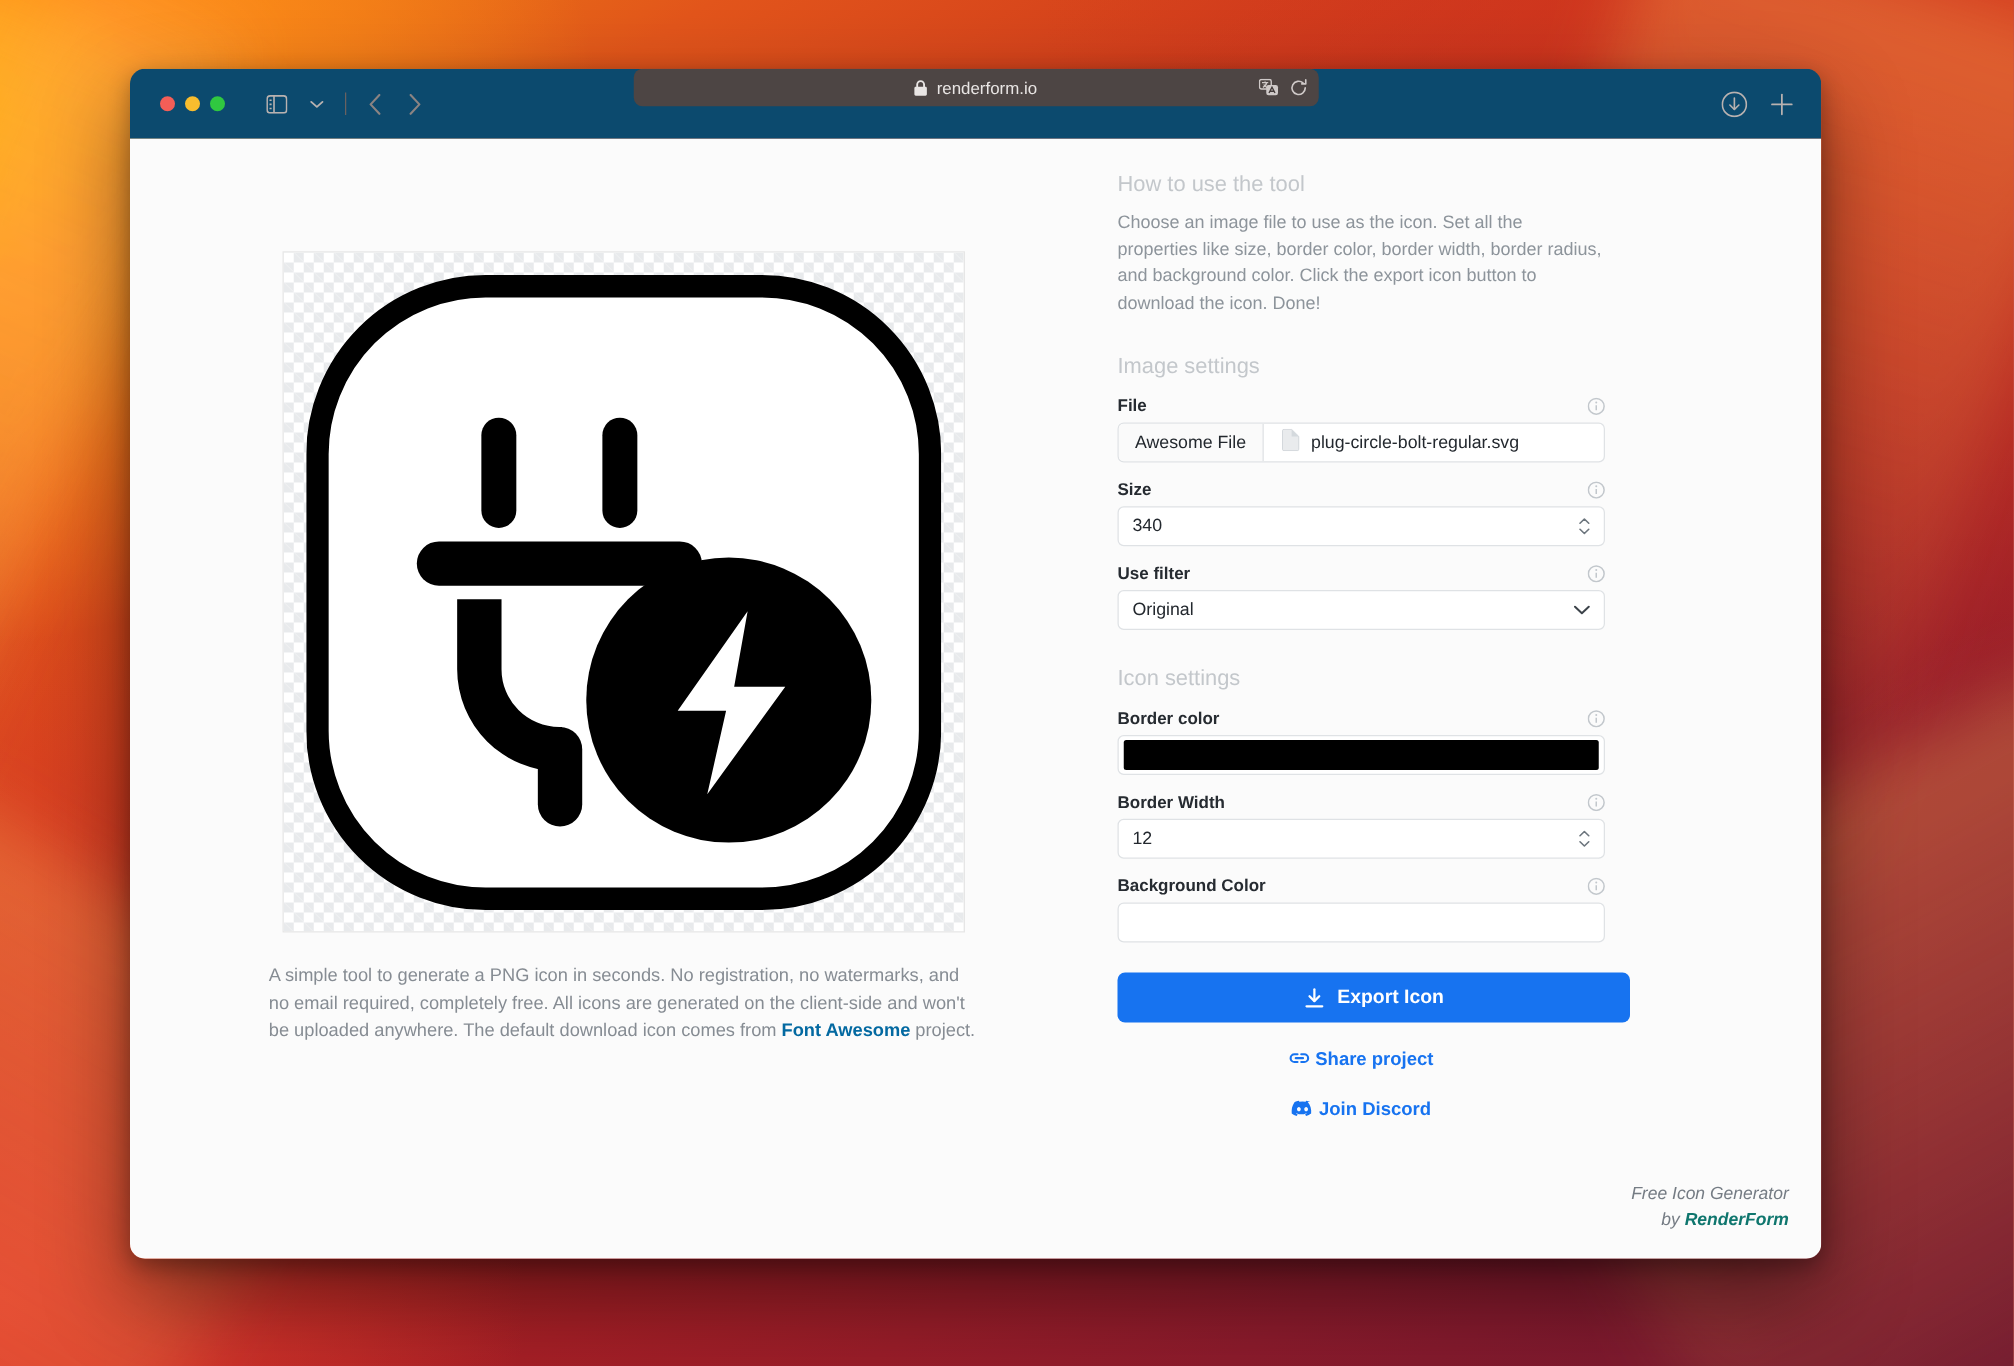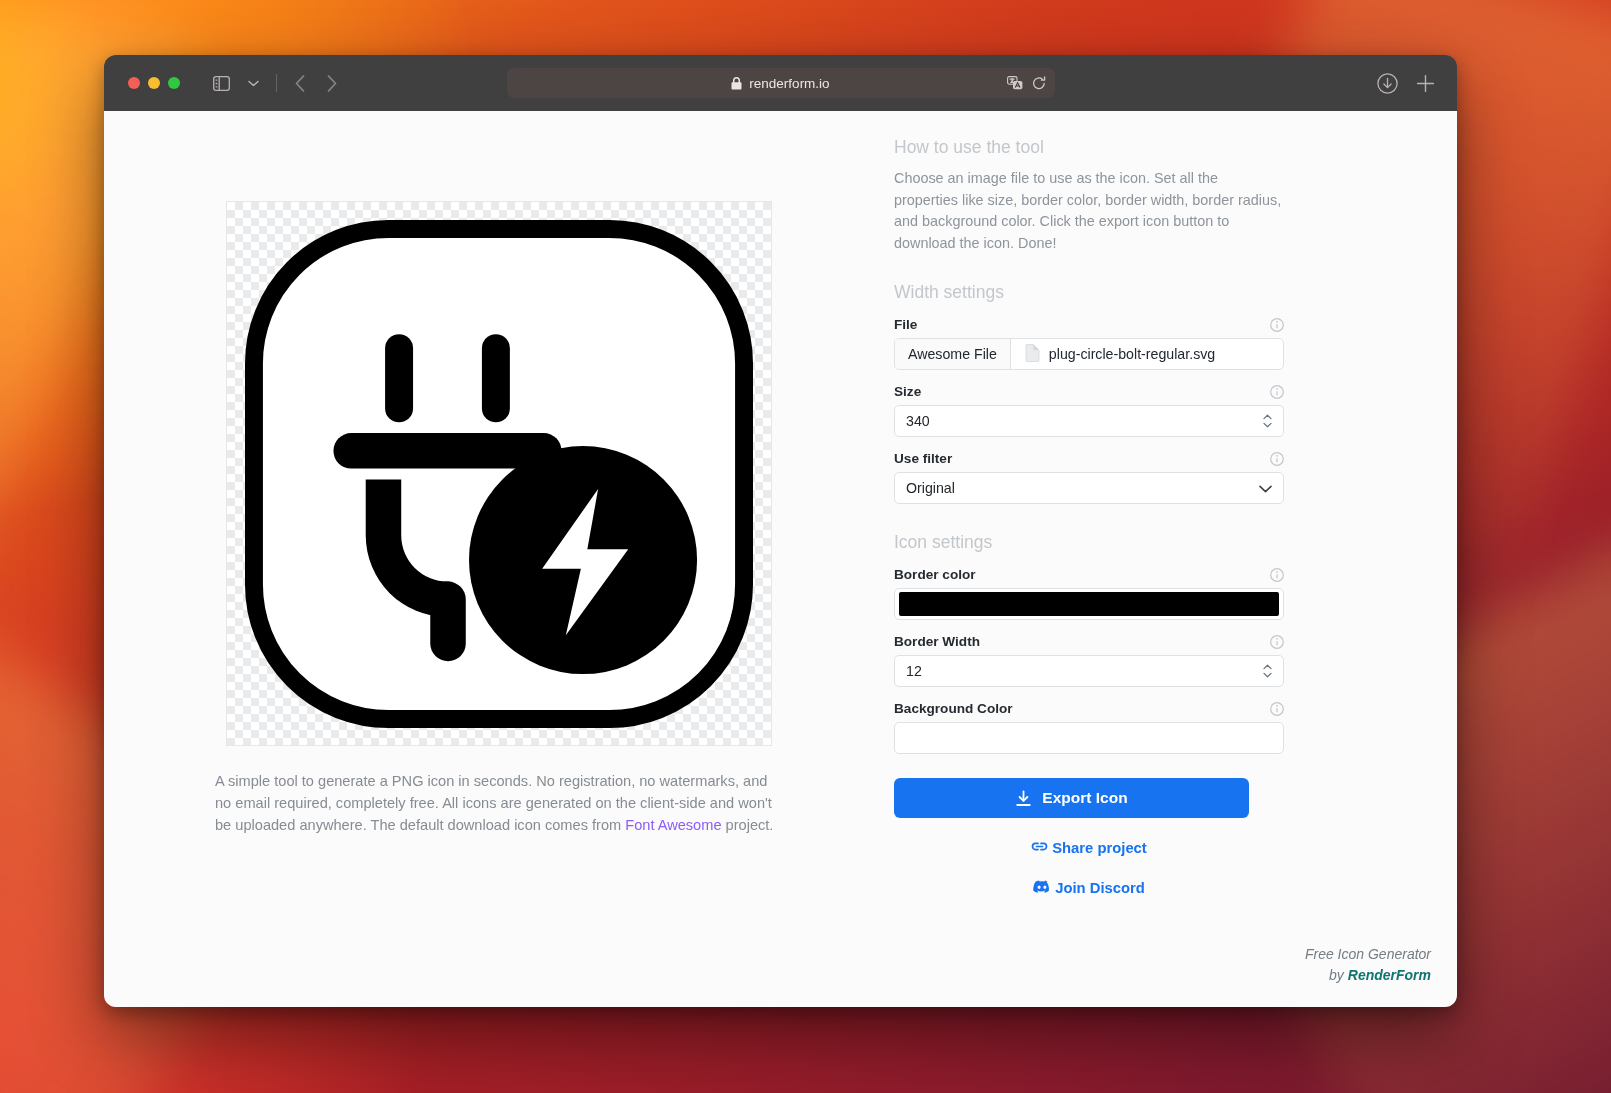--- a/index.html
+++ b/index.html
@@ -43,23 +43,22 @@
     left: 104px; top: 55px;
     width: 1353px; height: 952px;
     border-radius: 12px;
     overflow: hidden;
     box-shadow: 0 30px 70px rgba(0,0,0,0.45), 0 6px 18px rgba(0,0,0,0.30);
   }
 
   
   #browser-toolbar {
     height: 56px;
-    background: #404040;
+    background: #0c4a6e;
     display: flex;
-    align-items: center;
     padding: 0 16px;
     position: relative;
   }
   .traffic-lights { display: flex; gap: 8px; align-items: center; margin-left: 8px; }
   .tl { width: 12px; height: 12px; border-radius: 50%; display:block; }
   .tl.red { background: #f45e57; }
   .tl.yellow { background: #f9bd2e; }
   .tl.green { background: #30c840; }
 
   .tb-group { display:flex; align-items:center; margin-left: 26px; gap: 2px; }
@@ -118,21 +117,21 @@
   }
   #icon-art { display:block; }
 
   #preview-description {
     width: 568px;
     margin-top: 24px;
     font-size: 14.6px;
     line-height: 1.52;
     color: #868c93;
   }
-  #preview-description a { color: #8b5cf6; text-decoration: none; }
+  #preview-description a { color: #0369a1; text-decoration: none; font-weight: bold; }
 
   
   #settings-panel {
     width: 420px;
     padding: 26px 0 0 0;
   }
   .section-heading {
     font-size: 17.5px;
     color: #c3c7cb;
     font-weight: 400;
@@ -183,21 +182,21 @@
   .color-control {
     width: 390px; height: 32px;
     border: 1px solid #dfe2e5;
     border-radius: 5px;
     background: #fff;
     padding: 3px 4px;
   }
   .color-swatch { width:100%; height:100%; border-radius: 2px; }
 
   #export-icon-button {
-    width: 355px; height: 40px;
+    width: 410px; height: 40px;
     margin-top: 24px;
     background: #1773f0;
     border-radius: 6px;
     color: #fff;
     font-size: 15.5px;
     font-weight: bold;
     display: flex; align-items: center; justify-content: center;
     gap: 10px;
     cursor: pointer;
   }
@@ -334,21 +333,21 @@
       <div id="preview-description">
         <span>A simple tool to generate a PNG icon in seconds. No registration, no watermarks, and no email required, completely free. All icons are generated on the client-side and won't be uploaded anywhere. The default download icon comes from </span><a href="#">Font Awesome</a><span> project.</span>
       </div>
     </div>
 
     <div id="settings-panel">
 
       <div class="section-heading">How to use the tool</div>
       <div class="help-text">Choose an image file to use as the icon. Set all the properties like size, border color, border width, border radius, and background color. Click the export icon button to download the icon. Done!</div>
 
-      <div class="section-heading spaced">Width settings</div>
+      <div class="section-heading spaced">Image settings</div>
 
       <div class="field">
         <div class="field-label-row">
           <span class="field-label">File</span>
           <span class="info-icon">
             <svg width="14" height="14" viewBox="0 0 14 14" fill="none" stroke="currentColor" stroke-width="1.2">
                 <circle cx="7" cy="7" r="6.3"></circle>
                 <line x1="7" y1="6.2" x2="7" y2="10.2"></line>
                 <circle cx="7" cy="3.9" r="0.8" fill="currentColor" stroke="none"></circle>
               </svg>

